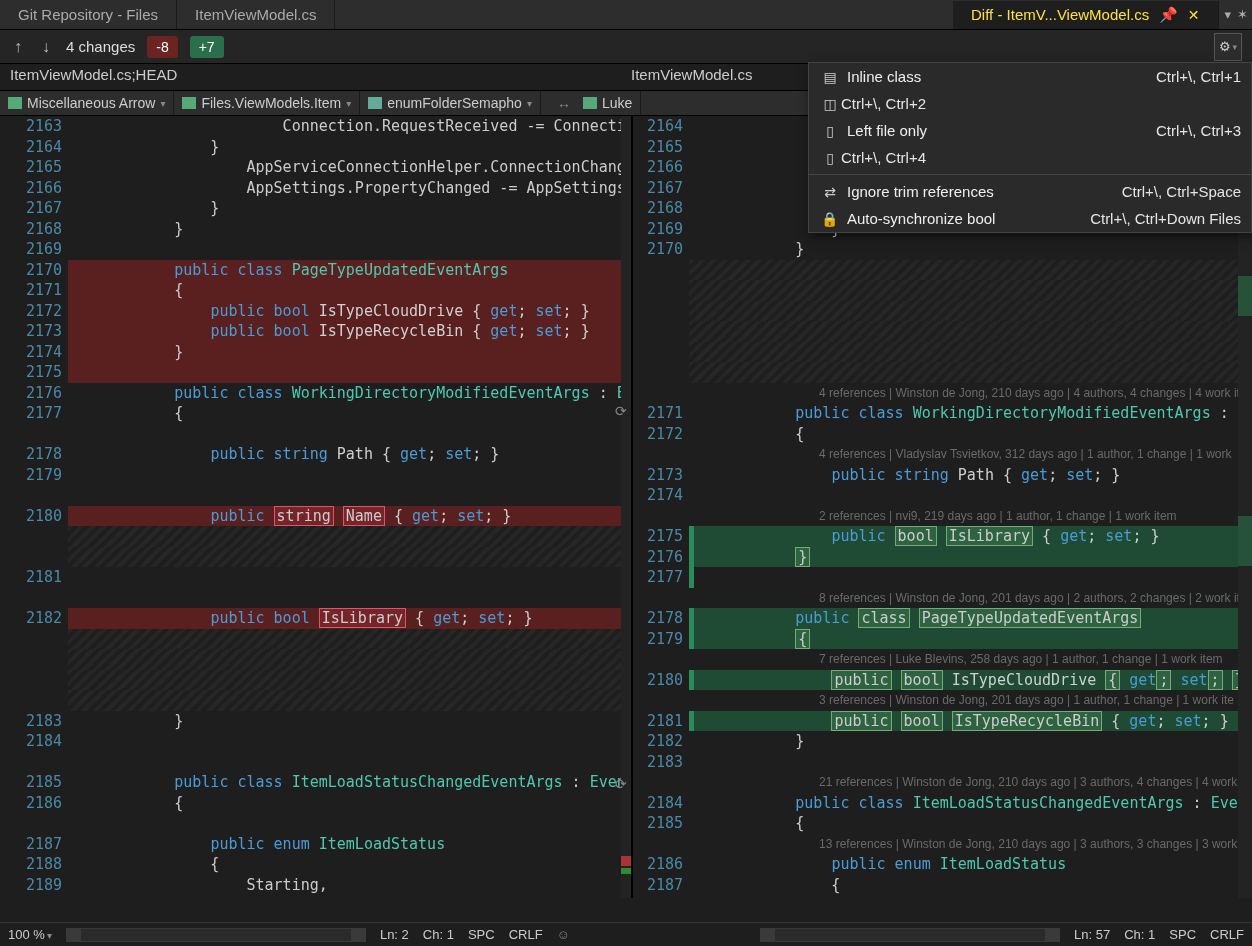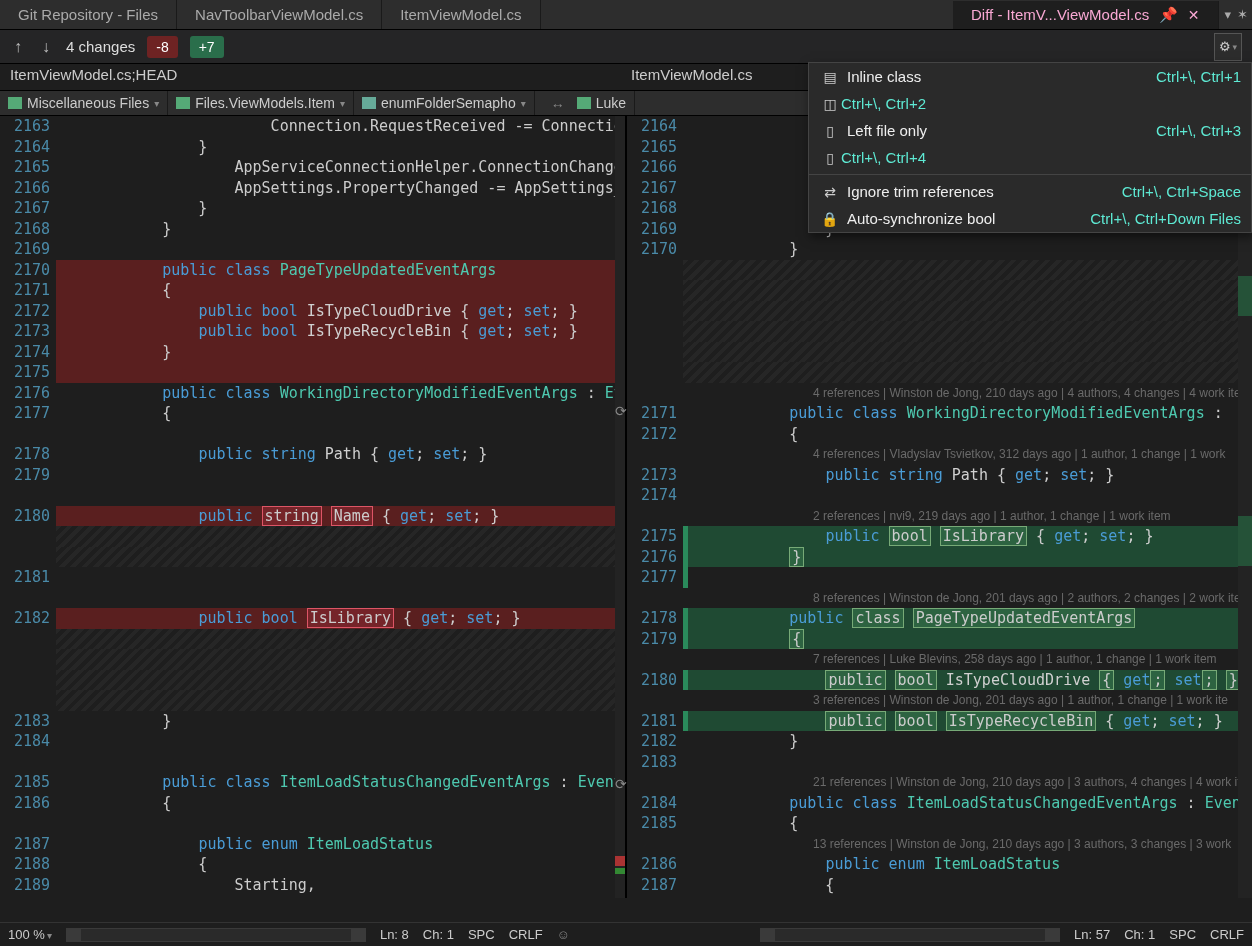--- a/index.html
+++ b/index.html
@@ -23,21 +23,21 @@
 .tab {
   padding: 5px 18px;
   border-right: 1px solid #1a1a1a;
   color: #aaa;
   display: flex;
   align-items: center;
   font-size: 15px;
 }
 .tab.active {
   background: #1e1e1e;
-  color: #f9a8d4;
+  color: #fde047;
 }
 .tab-close {
   margin-left: 10px;
   font-size: 14px;
 }
 .tab-right-icons {
   margin-left: auto;
   display: flex;
   align-items: center;
   gap: 6px;
@@ -95,21 +95,21 @@
   display: flex;
   position: relative;
 }
 .pane {
   flex: 1;
   position: relative;
   overflow: hidden;
   font-family: Consolas, monospace;
   font-size: 15px;
 }
-.pane.left { border-right: 2px solid #000; }
+.pane.left { border-right: 2px solid #000; margin-left: 12px; }
 
 .gutter {
   position: absolute;
   left: 0; top: 0; bottom: 0;
   width: 56px;
   background: #1e1e1e;
   text-align: right;
   color: #4a8aa8;
   font-family: Consolas, monospace;
   font-size: 15px;
@@ -165,21 +165,21 @@
   font-size: 15px;
 }
 .ctxitem {
   display: flex;
   align-items: center;
   height: 27px;
   padding: 0 10px;
 }
 .ctxico { width: 22px; text-align: center; color: #ccc; font-size: 14px;}
 .ctxlabel { flex: 1; padding-left: 6px; color: #eee; }
-.ctxkey { color: #5eead4; }
+.ctxkey { color: #e5e5e5; }
 .ctxsep { height: 1px; background: #444; margin: 3px 0; }
 
 
 .statusbar {
   position: absolute;
   bottom: 0; left: 0; right: 0;
   height: 24px;
   background: #1e1e1e;
   border-top: 1px solid #333;
   display: flex;
@@ -231,23 +231,20 @@
   right: 0; width: 100%;
   height: 10px;
 }
 </style>
 </head>
 <body>
 
 <div class="tabbar">
   <div class="tab">
       <span>Git Repository - Files</span>
-    </div>
-  <div class="tab">
-      <span>NavToolbarViewModel.cs</span>
     </div>
   <div class="tab">
       <span>ItemViewModel.cs</span>
     </div>
   <div class="tab-right-icons">
     <div class="tab active">
       <span>Diff - ItemV...ViewModel.cs</span>
       <span style="margin-left:10px;">📌</span>
       <span class="tab-close">✕</span>
     </div>
@@ -271,21 +268,21 @@
 </div>
 
 <div class="pathbar">
   <div>ItemViewModel.cs;HEAD</div>
   <div style="padding-left:10px;">ItemViewModel.cs</div>
 </div>
 
 <div class="crumbbar">
   <div class="crumb">
       <span class="ico"></span>
-      <span>Miscellaneous Files</span>
+      <span>Miscellaneous Arrow</span>
       <span class="dd">▾</span>
     </div>
   <div class="crumb">
       <span class="ico"></span>
       <span>Files.ViewModels.Item</span>
       <span class="dd">▾</span>
     </div>
   <div class="crumb">
       <span class="ico" style="background:#6a9;"></span>
       <span>enumFolderSemapho</span>
@@ -433,21 +430,21 @@
     <div class="ctxitem">
       <span class="ctxico">🔒</span>
       <span class="ctxlabel">Auto-synchronize bool</span>
       <span class="ctxkey">Ctrl+\, Ctrl+Down Files</span>
     </div>
   </div>
 
 <div class="statusbar">
   <span><span>100 %</span><span class="zoom-dd">▾</span></span>
   <div class="scroll-h"></div>
-  <span>Ln: 8</span>
+  <span>Ln: 2</span>
   <span>Ch: 1</span>
   <span>SPC</span>
   <span>CRLF</span>
   <span style="color:#888;">☺</span>
   <div class="spacer"></div>
   <div class="scroll-h"></div>
   <span>Ln: 57</span>
   <span>Ch: 1</span>
   <span>SPC</span>
   <span>CRLF</span>

